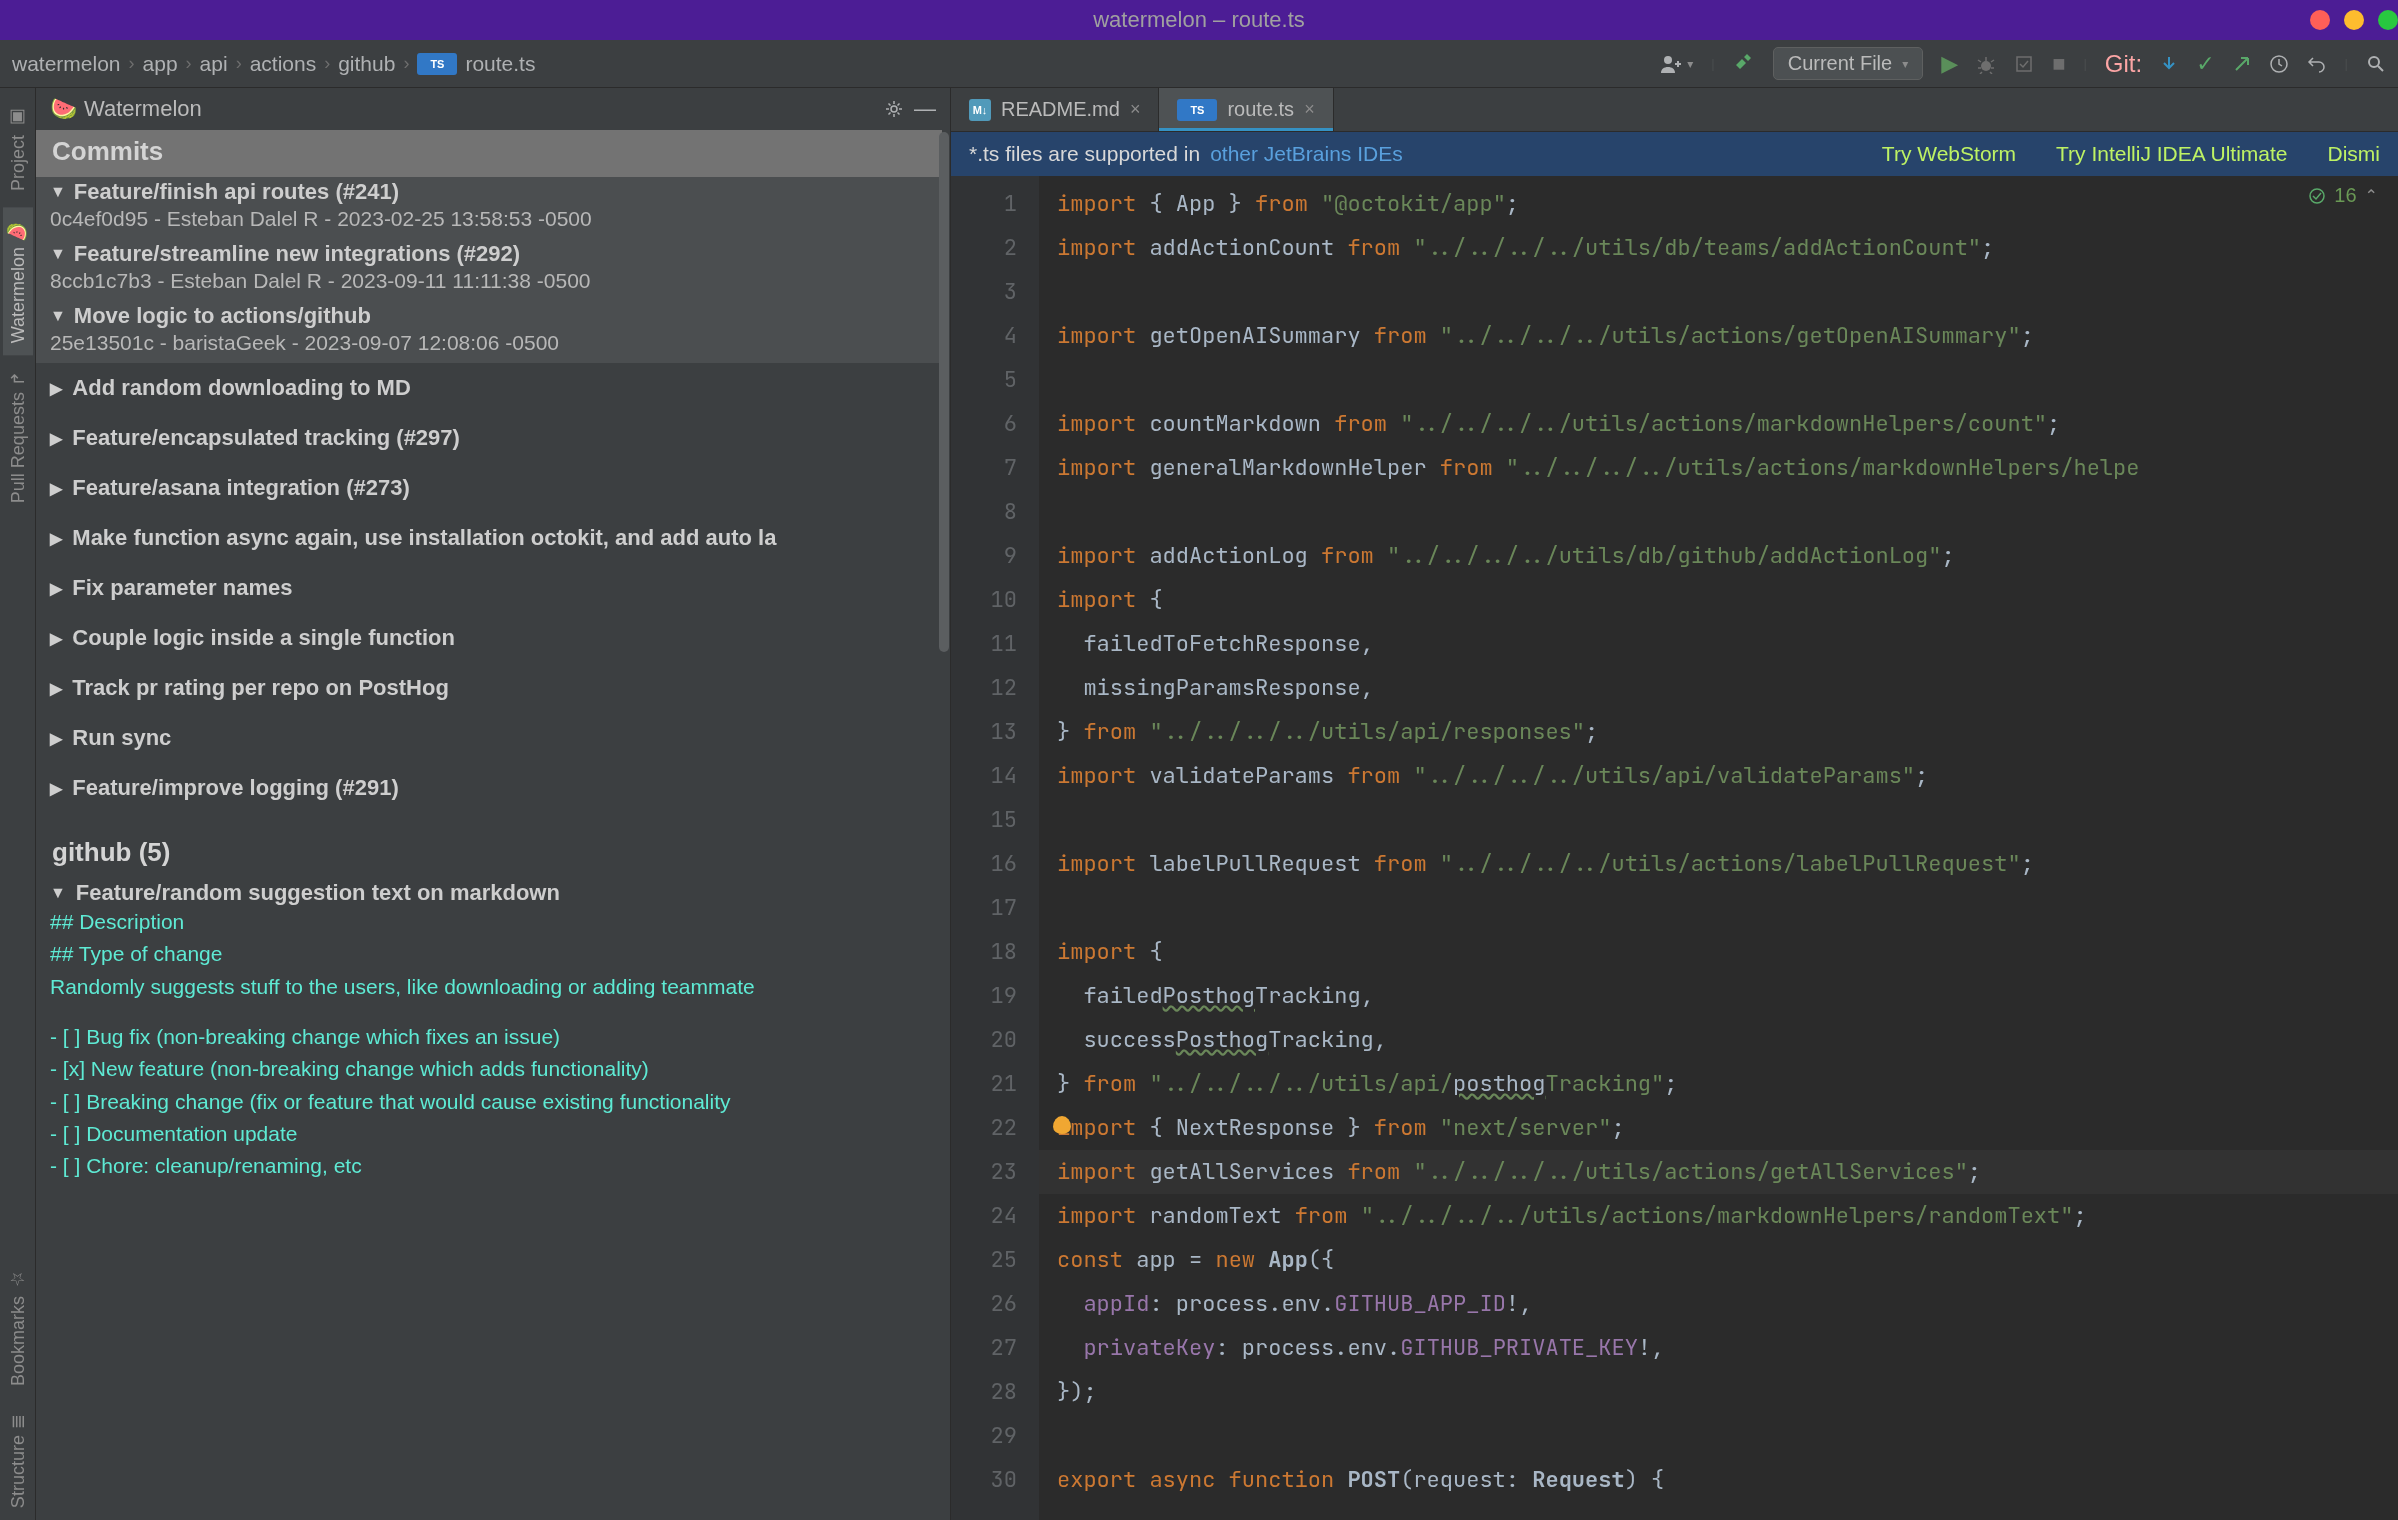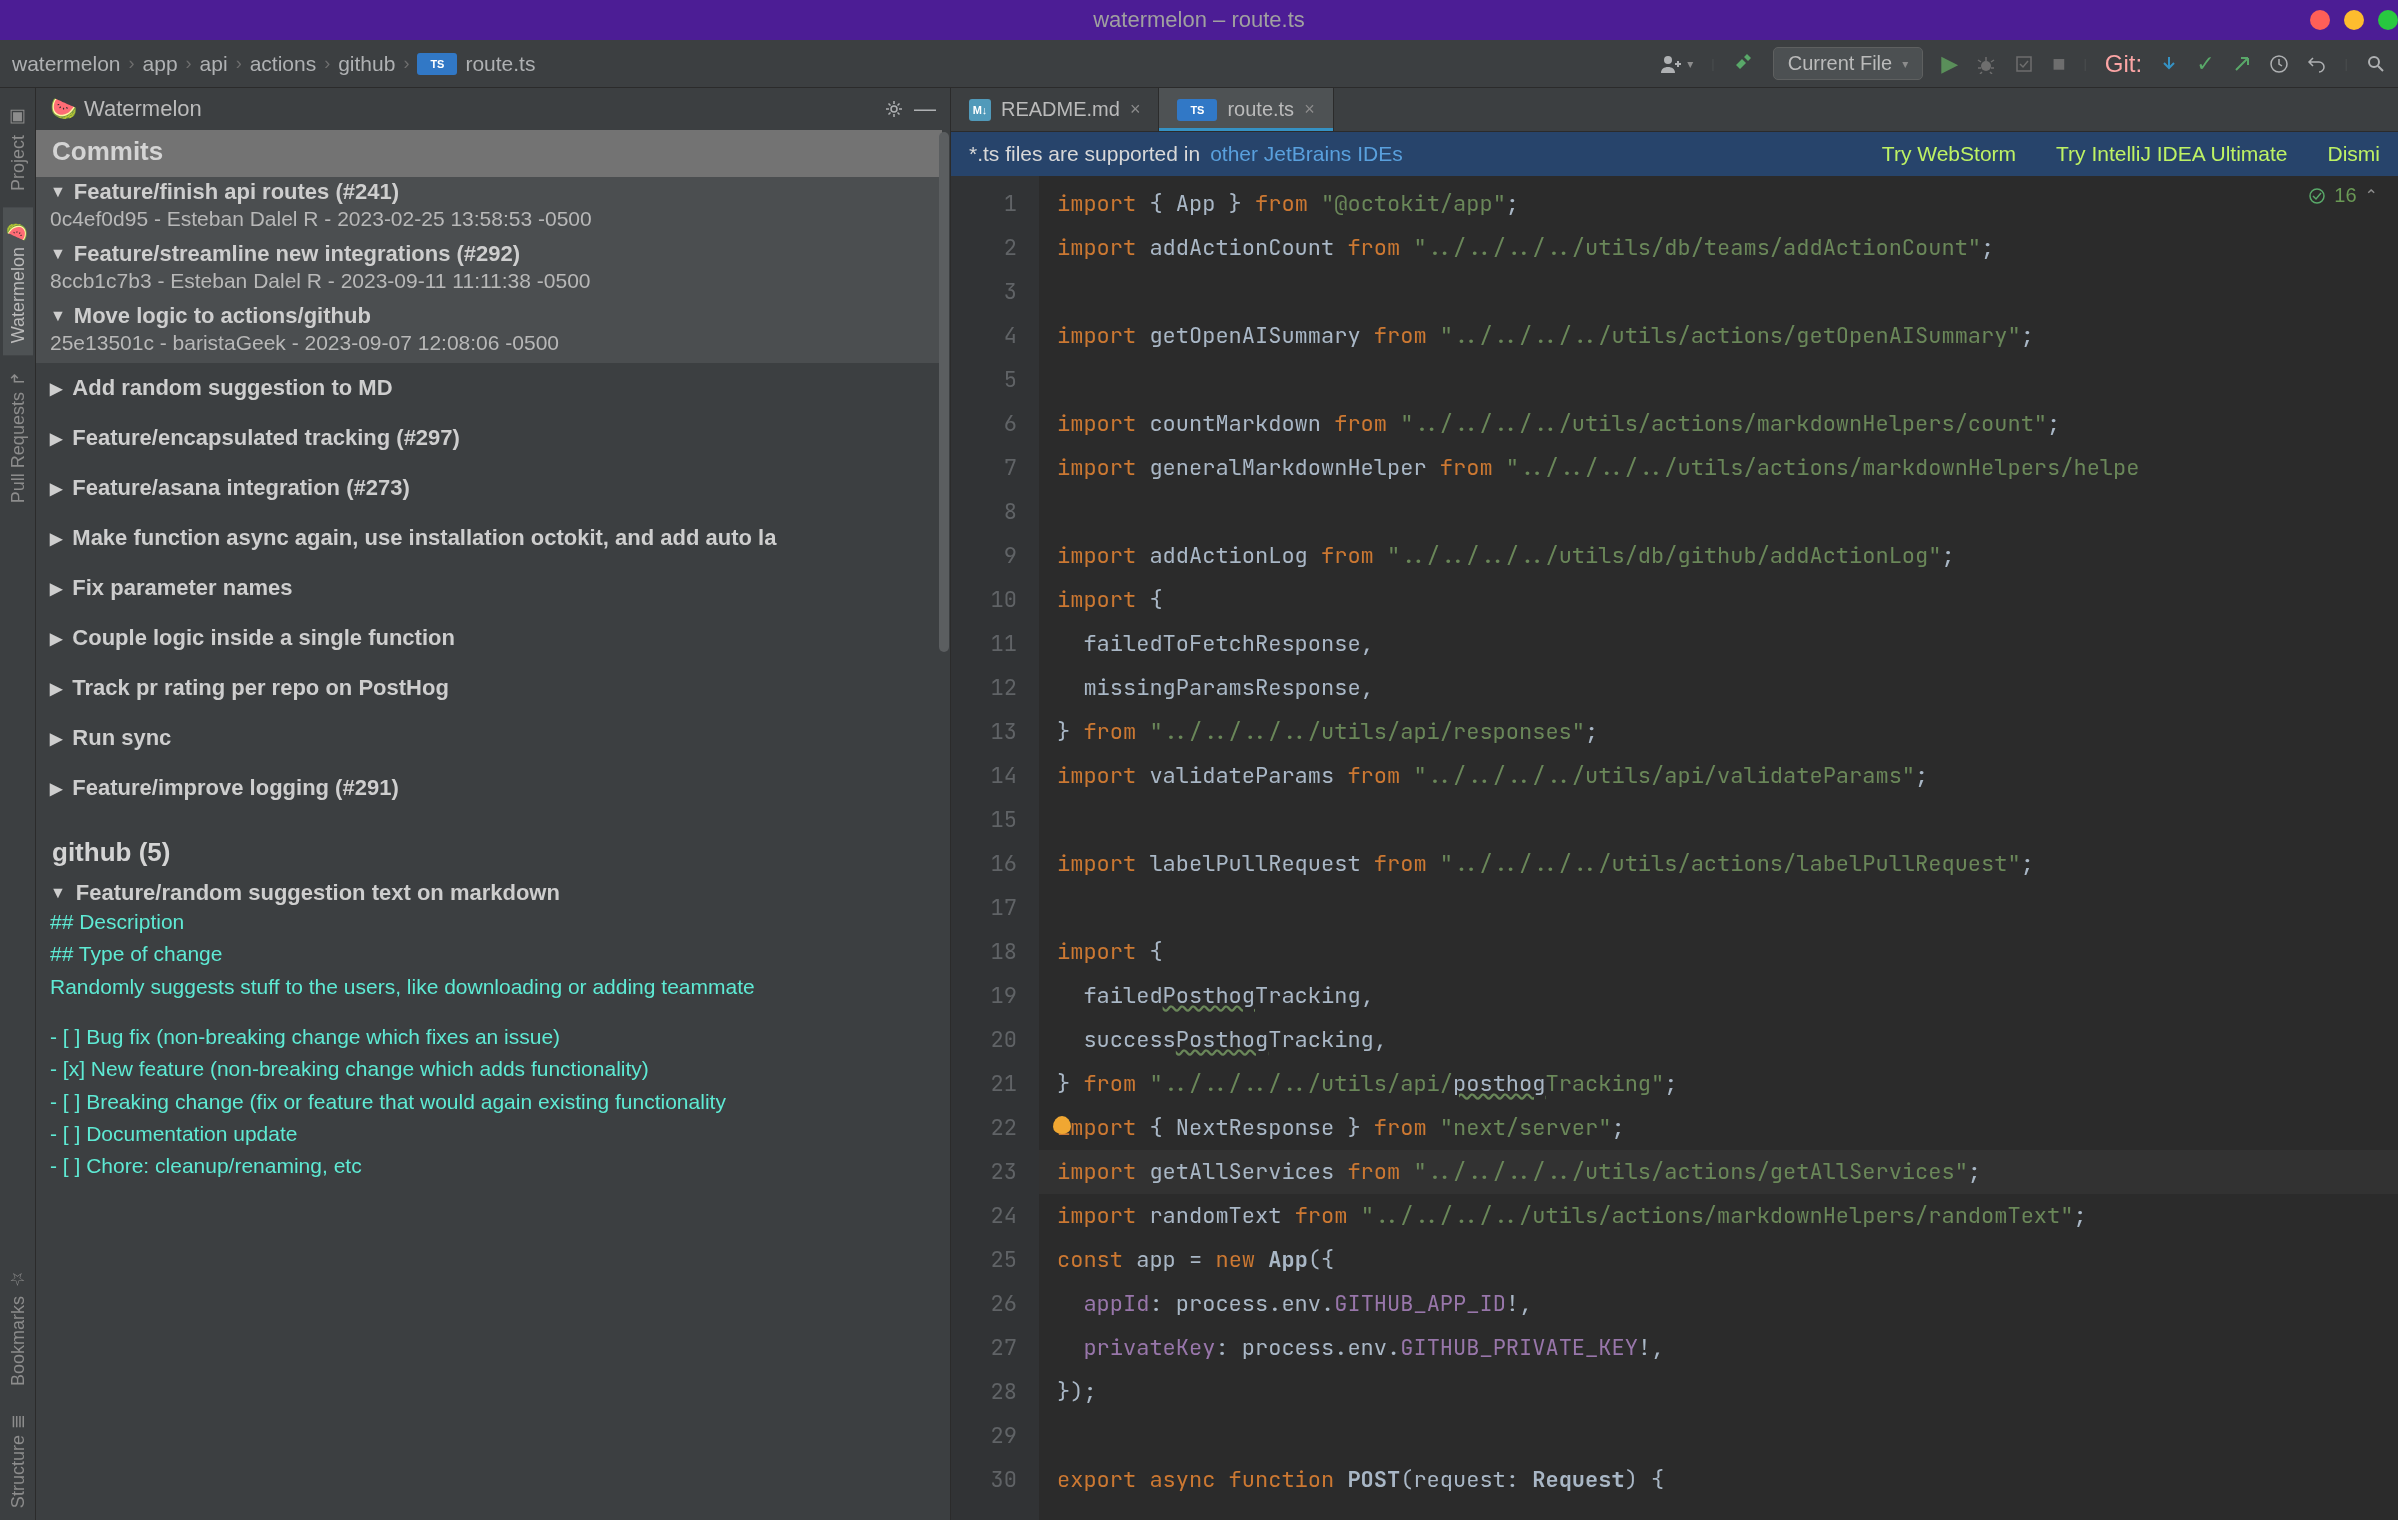--- a/index.html
+++ b/index.html
@@ -510,21 +510,21 @@
       <div class="commit-row">
         <div class="commit-title">
             <span class="tri">▼</span>
             <span>Move logic to actions/github</span>
           </div>
         <div class="commit-meta">25e13501c - baristaGeek - 2023-09-07 12:08:06 -0500</div>
       </div>
 
       <div class="collapsed-commit">
           <span class="tri">▶</span>
-          <span>Add random suggestion to MD</span>
+          <span>Add random downloading to MD</span>
         </div>
       <div class="collapsed-commit">
           <span class="tri">▶</span>
           <span>Feature/encapsulated tracking (#297)</span>
         </div>
       <div class="collapsed-commit">
           <span class="tri">▶</span>
           <span>Feature/asana integration (#273)</span>
         </div>
       <div class="collapsed-commit">
@@ -557,21 +557,21 @@
         <div class="gh-title">
             <span class="tri">▼</span>
             <span>Feature/random suggestion text on markdown</span>
           </div>
         <div class="gh-body">## Description</div>
         <div class="gh-body">## Type of change</div>
         <div class="gh-body">Randomly suggests stuff to the users, like downloading or adding teammate</div>
         <div class="gh-body" style="height:18px"></div>
         <div class="gh-body">- [ ] Bug fix (non-breaking change which fixes an issue)</div>
         <div class="gh-body">- [x] New feature (non-breaking change which adds functionality)</div>
-        <div class="gh-body">- [ ] Breaking change (fix or feature that would again existing functionality</div>
+        <div class="gh-body">- [ ] Breaking change (fix or feature that would cause existing functionality</div>
         <div class="gh-body">- [ ] Documentation update</div>
         <div class="gh-body">- [ ] Chore: cleanup/renaming, etc</div>
       </div>
     </div>
     <div class="scrollbar-track">
       <div class="scrollbar-thumb"></div>
     </div>
   </div>
 
   <div class="editor-area">

